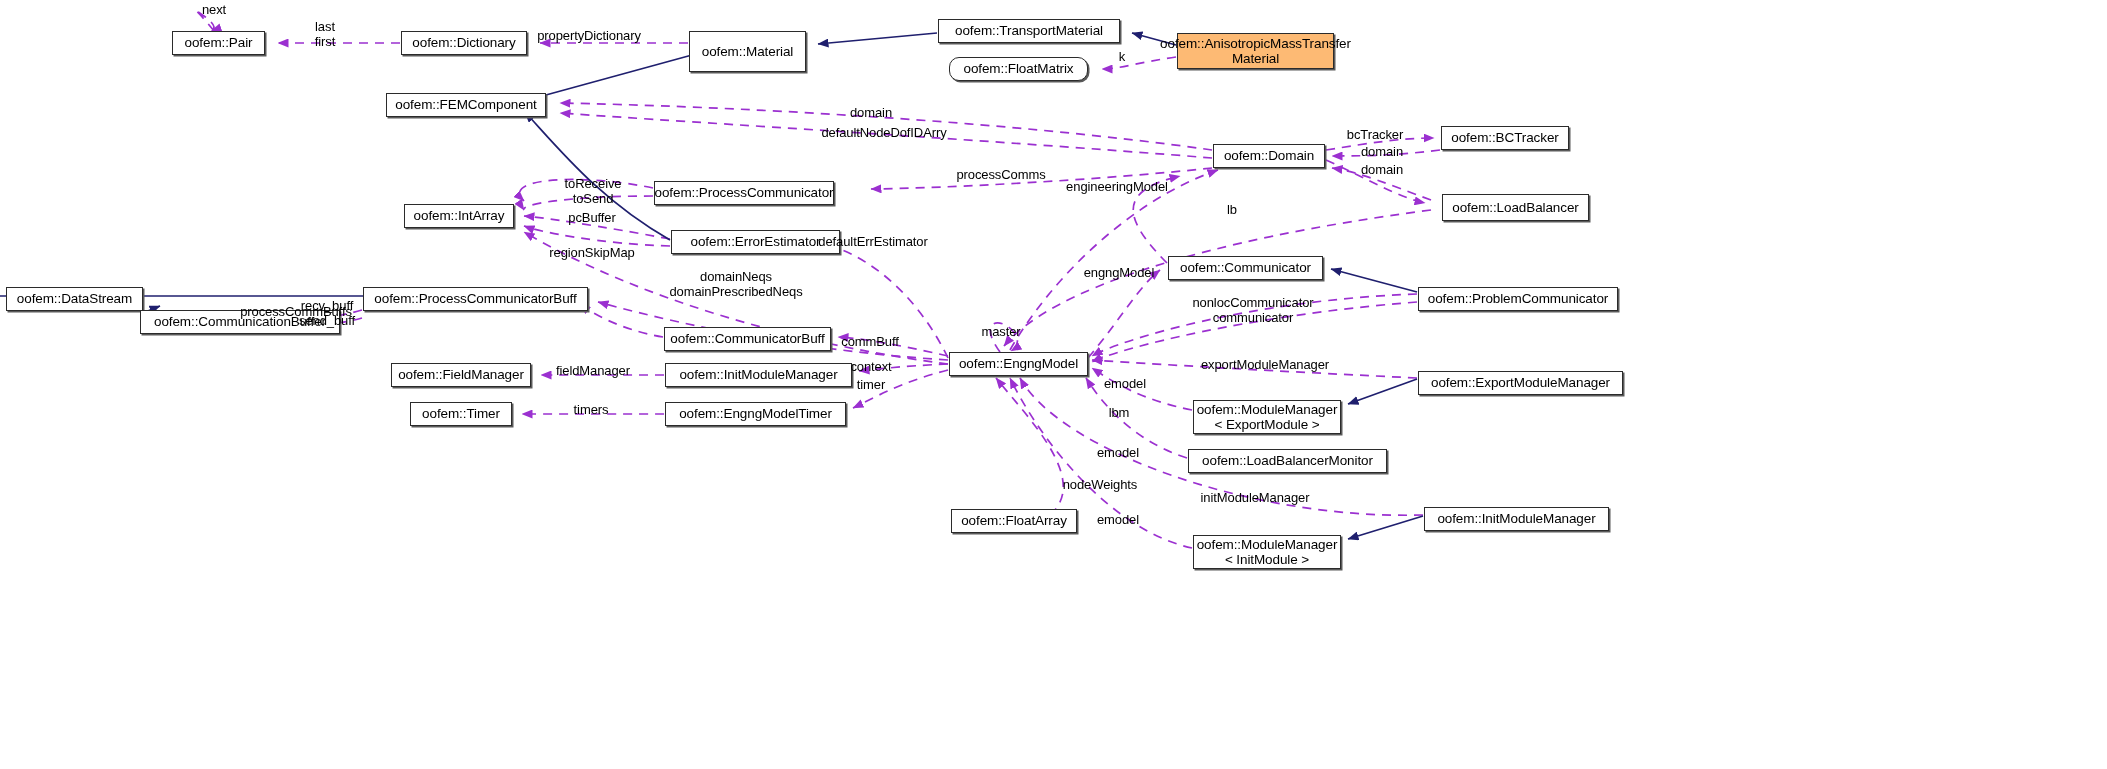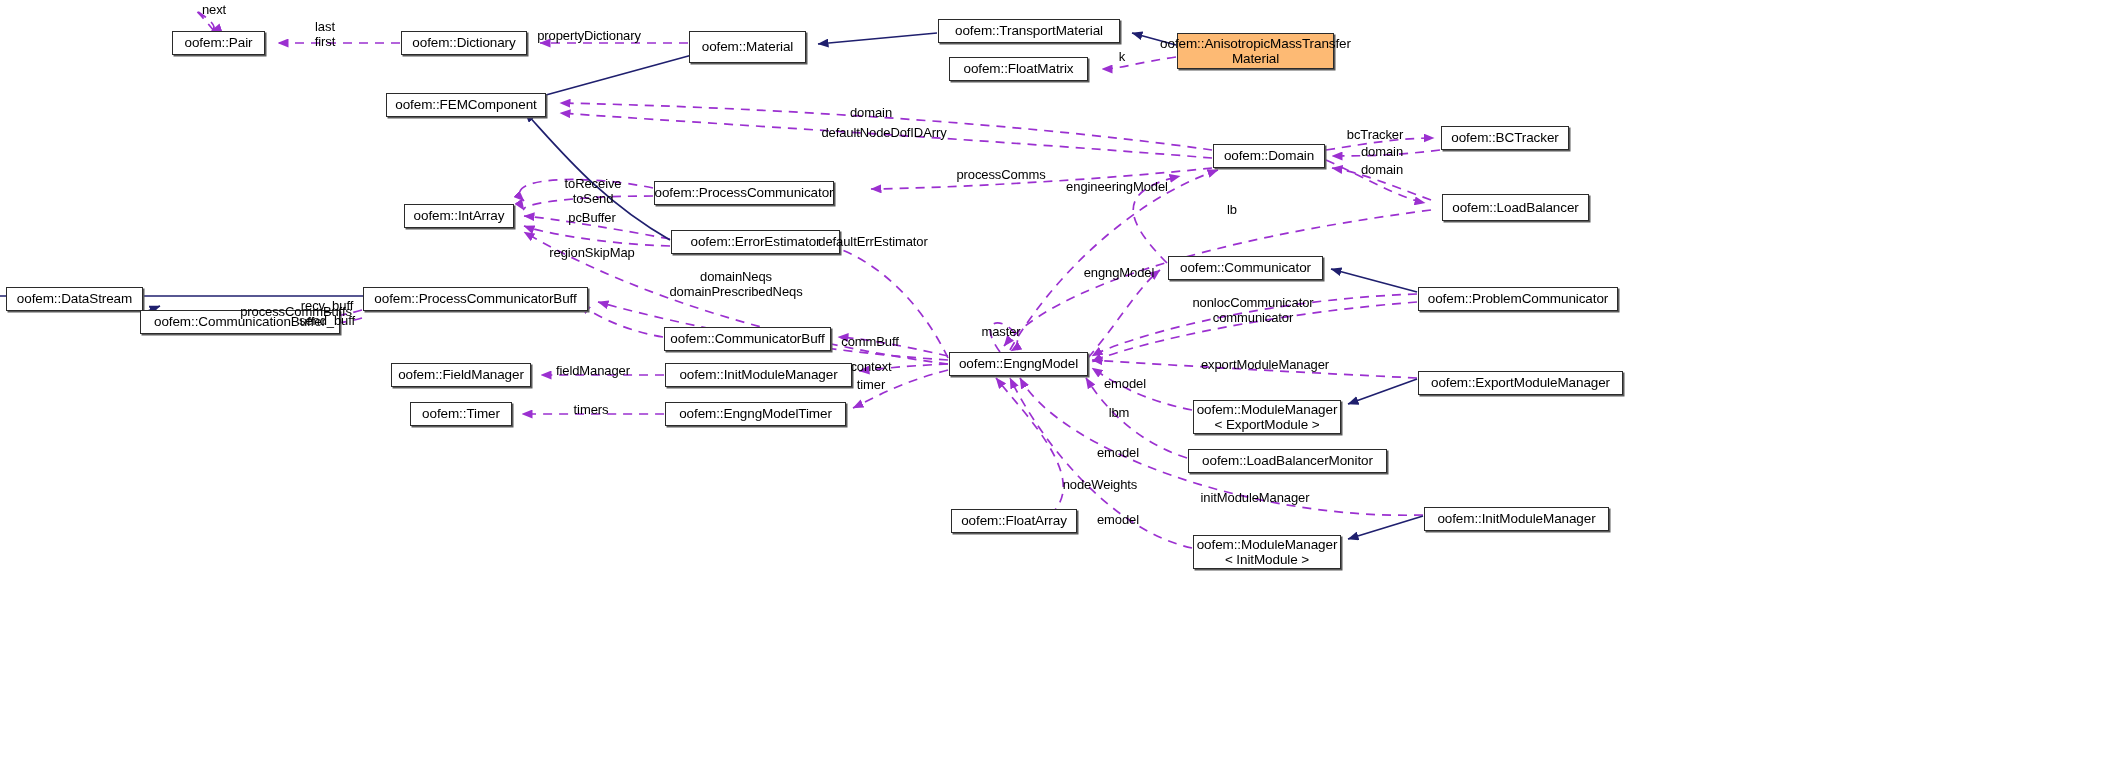--- a/index.html
+++ b/index.html
@@ -163,25 +163,25 @@
 
       <path d="M1417,379 L1348,404"></path>
 
       <path d="M1423,516 L1348,539"></path>
     </g>
   </svg>
 
   <div id="nodes">
       <div class="node" style="left: 172px; top: 31px; width: 93px; height: 24px;">oofem::Pair</div>
       <div class="node" style="left: 401px; top: 31px; width: 126px; height: 24px;">oofem::Dictionary</div>
-      <div class="node" style="left: 689px; top: 31px; width: 117px; height: 32px;">oofem::Material</div>
+      <div class="node" style="left: 689px; top: 31px; width: 117px; height: 41px;">oofem::Material</div>
       <div class="node" style="left: 938px; top: 19px; width: 182px; height: 24px;">oofem::TransportMaterial</div>
       <div class="node highlight" style="left: 1177px; top: 33px; width: 157px; height: 36px;">oofem::AnisotropicMassTransfer
 Material</div>
-      <div class="node" style="left: 949px; top: 57px; width: 139px; height: 24px;">oofem::FloatMatrix</div>
+      <div class="node" style="left: 949px; top: 57px; width: 139px; height: 24px; border-radius: 10px;">oofem::FloatMatrix</div>
       <div class="node" style="left: 386px; top: 93px; width: 160px; height: 24px;">oofem::FEMComponent</div>
       <div class="node" style="left: 1213px; top: 144px; width: 112px; height: 24px;">oofem::Domain</div>
       <div class="node" style="left: 1441px; top: 126px; width: 128px; height: 24px;">oofem::BCTracker</div>
       <div class="node" style="left: 1442px; top: 194px; width: 147px; height: 27px;">oofem::LoadBalancer</div>
       <div class="node" style="left: 404px; top: 204px; width: 110px; height: 24px;">oofem::IntArray</div>
       <div class="node" style="left: 654px; top: 181px; width: 180px; height: 24px;">oofem::ProcessCommunicator</div>
       <div class="node" style="left: 671px; top: 230px; width: 169px; height: 24px;">oofem::ErrorEstimator</div>
       <div class="node" style="left: 1168px; top: 256px; width: 155px; height: 24px;">oofem::Communicator</div>
       <div class="node" style="left: 1418px; top: 287px; width: 200px; height: 24px;">oofem::ProblemCommunicator</div>
       <div class="node" style="left: 6px; top: 287px; width: 137px; height: 24px;">oofem::DataStream</div>

